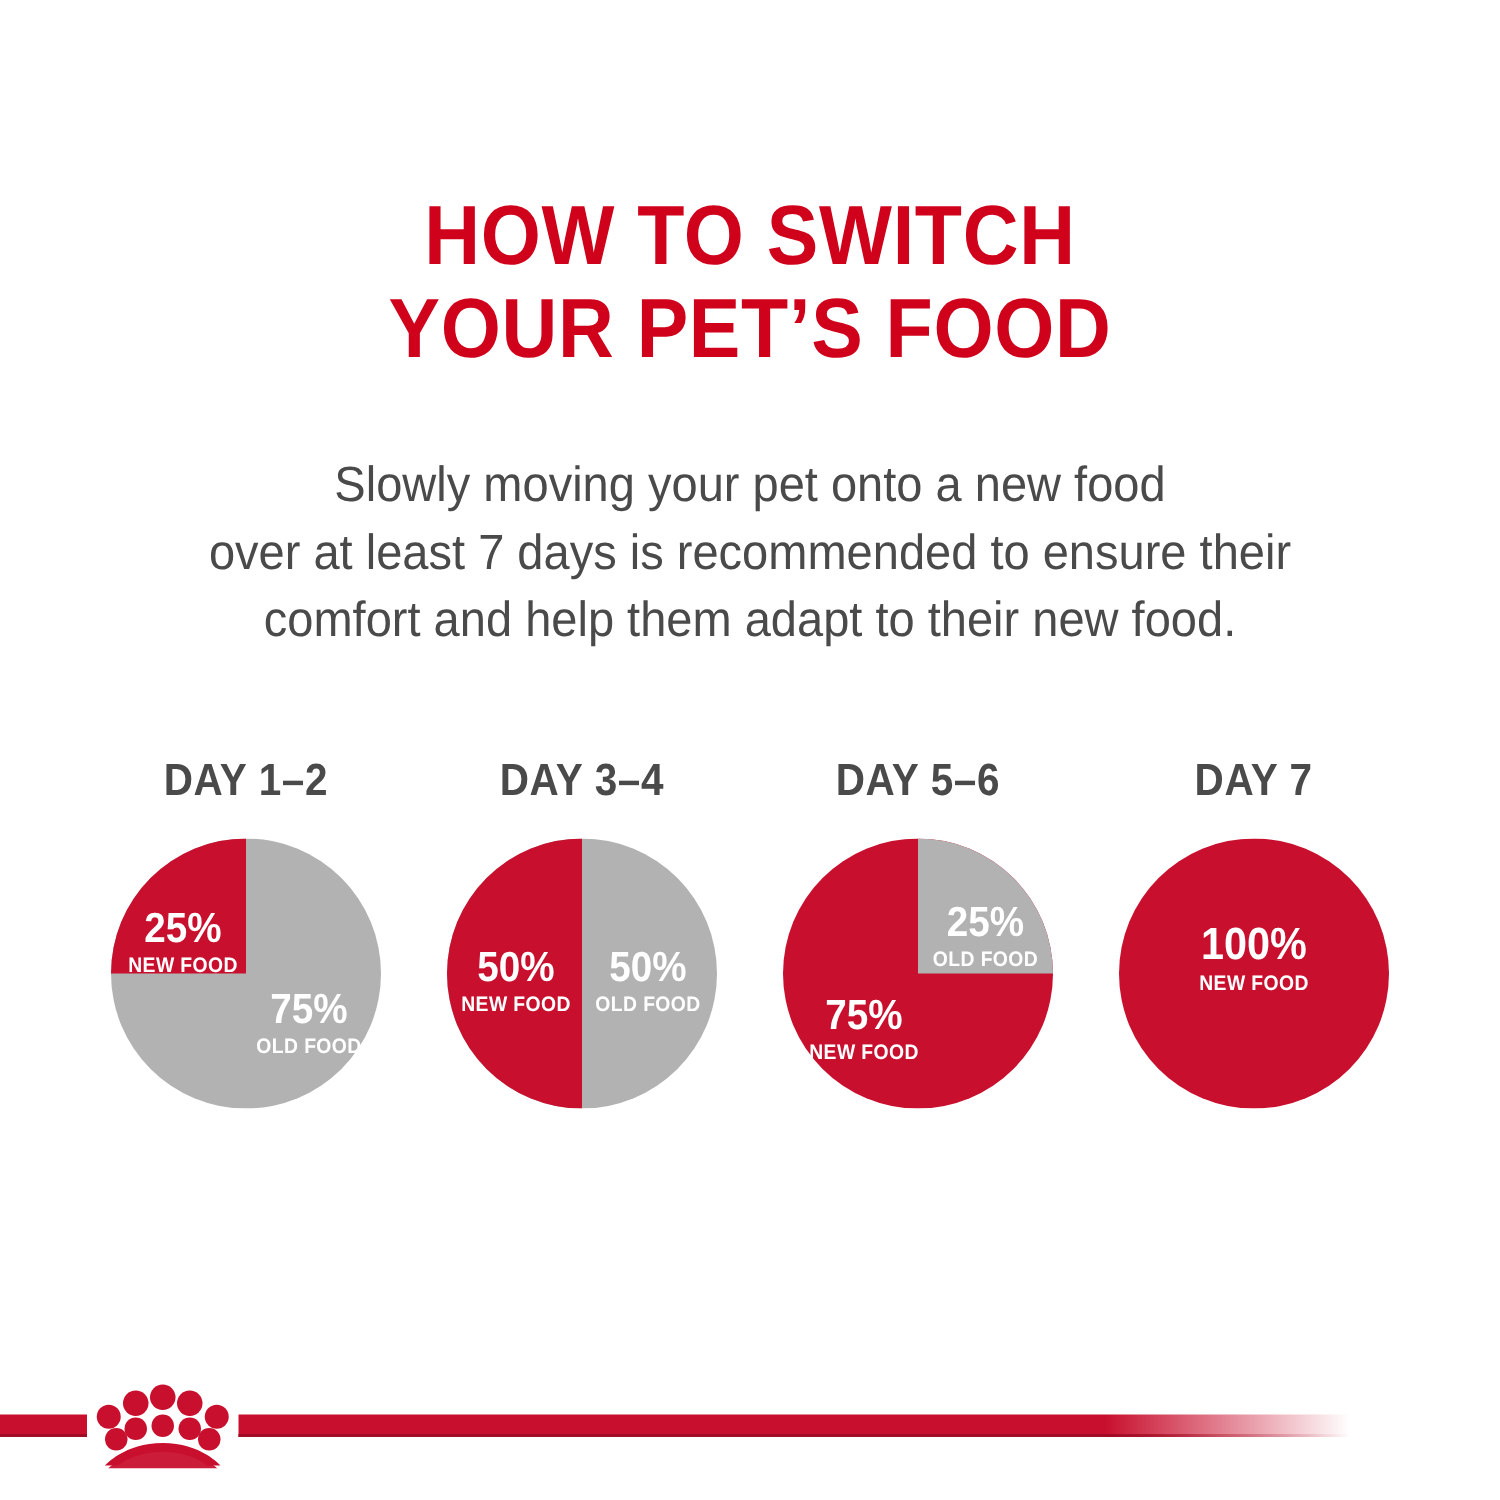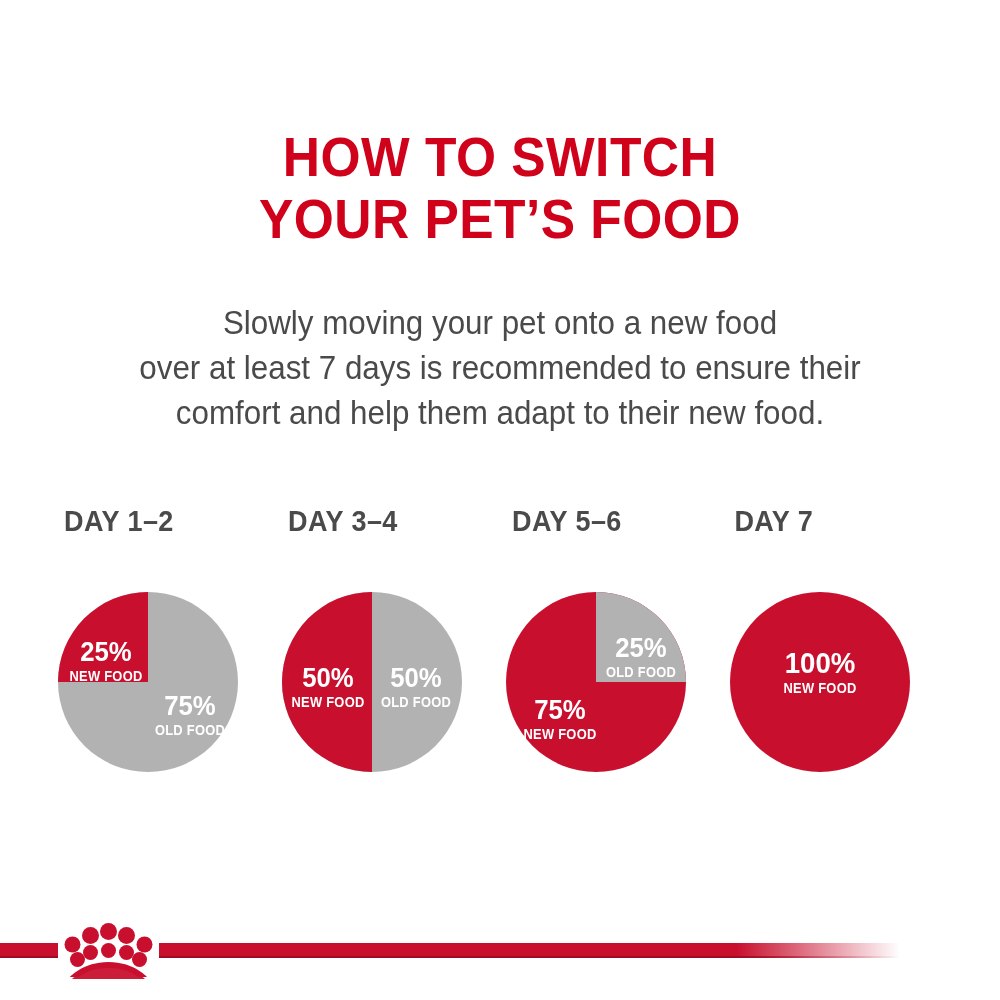--- a/index.html
+++ b/index.html
@@ -65,22 +65,21 @@
     display: flex;
     flex-direction: row;
     justify-content: space-between;
     padding: 0 58px;
     box-sizing: border-box;
   }
   .chart-col {
     width: 212px;
     display: flex;
     flex-direction: column;
-    align-items: flex-start;
-    gap: 33px;
+    align-items: center;
   }
   .day-label {
     color: #4a4a4a;
     font-family: "Liberation Sans Narrow", "Liberation Sans", sans-serif;
     font-weight: bold;
     font-size: 30px;
     line-height: 32px;
     letter-spacing: 0.5px;
     transform: scaleX(0.9);
     white-space: nowrap;

